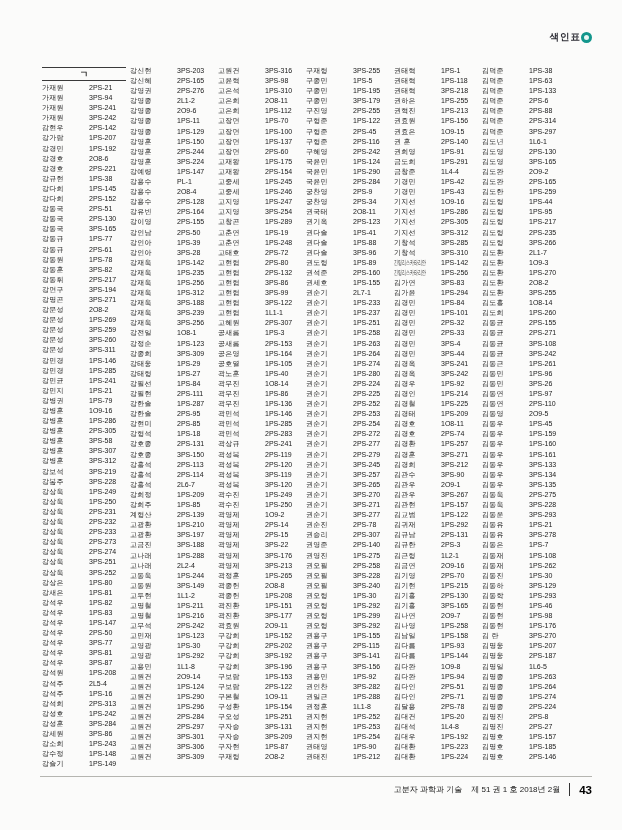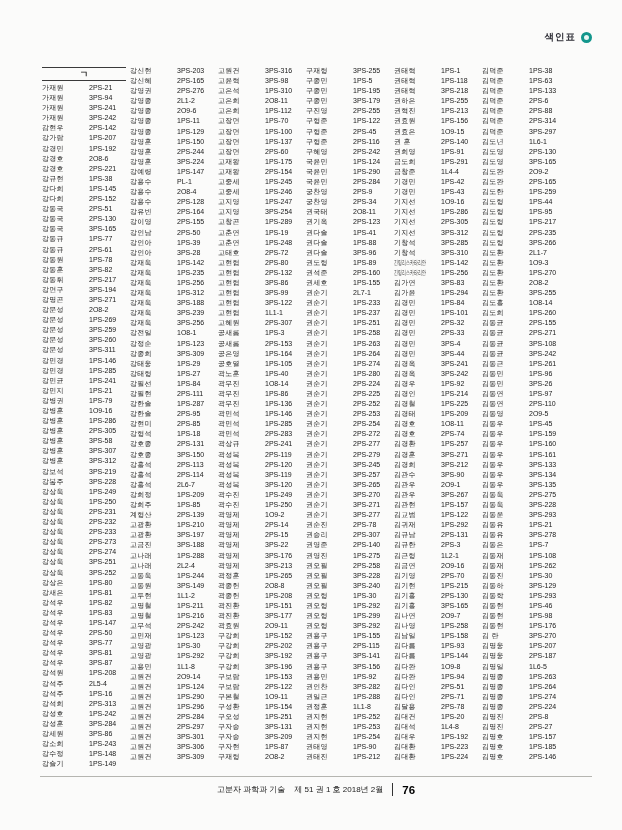--- a/index.html
+++ b/index.html
@@ -3,21 +3,21 @@
 <meta charset="utf-8">
 <style>
   html,body{margin:0;padding:0;}
   body{
     width:622px;height:830px;position:relative;overflow:hidden;
     background:#fbfbfa;color:#1c1c1c;
     font-family:"Liberation Sans","DejaVu Sans",sans-serif;
   }
   .page-header{
     position:absolute;top:31px;right:30px;
-    display:flex;align-items:center;gap:5px;
+    display:flex;align-items:center;
   }
   .page-header .label{
     font-size:9.5px;font-weight:bold;color:#2b2b33;letter-spacing:1px;
   }
   .ring-icon{
     width:5px;height:5px;border:3px solid #13968c;border-radius:50%;
     background:#e8f6f4;display:inline-block;
   }
   .index-table{
     position:absolute;left:42px;top:66px;width:524px;
@@ -39,21 +39,21 @@
   }
   .row .nm.condensed{
     transform:scaleX(0.55);transform-origin:left center;overflow:visible;
   }
   .row .cd{flex:1;color:#191919;}
   .page-footer{
     position:absolute;left:40px;right:30px;top:776px;
   }
   .footer-rule{border-top:1px solid #b5b5b0;height:0;margin-bottom:6px;}
   .footer-line{
-    display:flex;justify-content:center;align-items:center;gap:9px;
+    display:flex;justify-content:flex-end;align-items:center;gap:9px;
     font-size:8px;color:#1b1b1b;
   }
   .footer-line .sep{width:1px;height:13px;background:#333;}
   .footer-line .pnum{font-size:11.5px;font-weight:bold;color:#000;}
 </style>
 </head>
 <body>
 
 <div class="page-header">
   <span class="label">색인표</span>
@@ -1727,15 +1727,15 @@
       </div>
     </div>
   </div>
 
 <div class="page-footer">
   <div class="footer-rule"></div>
   <div class="footer-line">
     <span>고분자 과학과 기술</span>
     <span>제 51 권 1 호 2018년 2월</span>
     <span class="sep"></span>
-    <span class="pnum">76</span>
+    <span class="pnum">43</span>
   </div>
 </div>
 
 </body></html>

